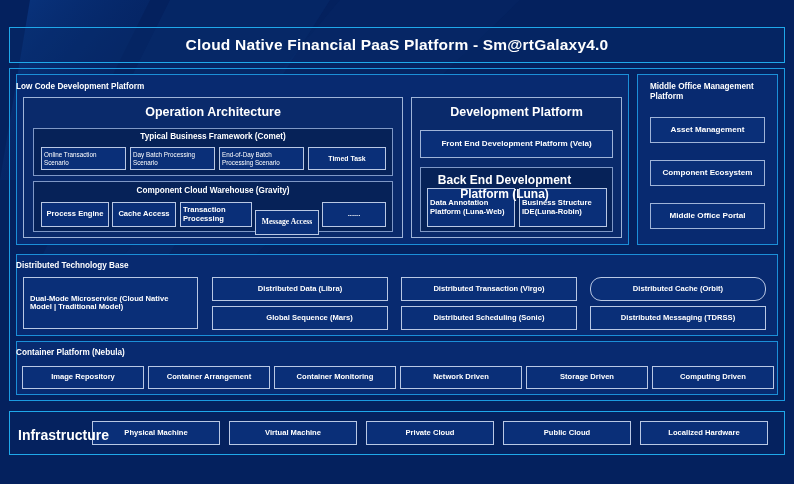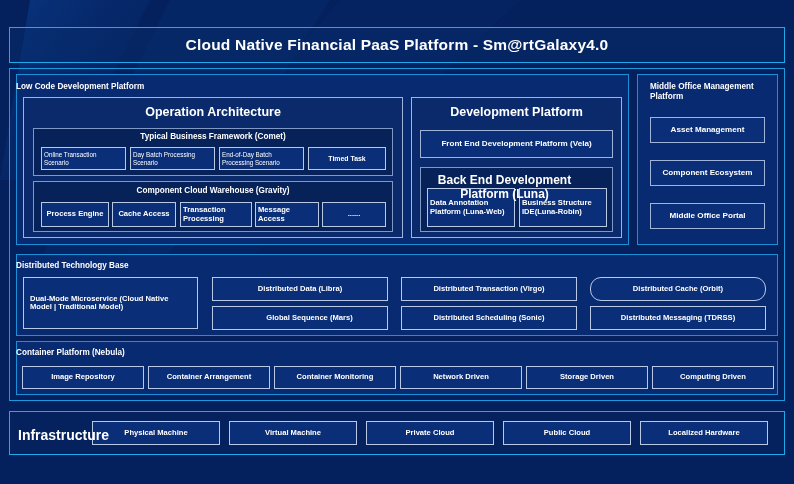--- a/index.html
+++ b/index.html
@@ -171,21 +171,21 @@
   <div class="chip t7 clip" style="left:41px; top:147px; width:85px; height:23px;">Online Transaction Scenario</div>
   <div class="chip t7 clip" style="left:130px; top:147px; width:85px; height:23px;">Day Batch Processing Scenario</div>
   <div class="chip t7 clip" style="left:219px; top:147px; width:85px; height:23px;">End-of-Day Batch Processing Scenario</div>
   <div class="chip t75 bold clip" style="left:308px; top:147px; width:78px; height:23px;">Timed Task</div>
 
   <div class="subpanel" style="left:33px; top:181px; width:360px; height:51px;"></div>
   <div class="hdr-mid" style="left:33px; top:186px; width:360px; font-size:8.2px;">Component Cloud Warehouse (Gravity)</div>
   <div class="chip t8 bold clip" style="left:41px; top:202px; width:68px; height:25px;">Process Engine</div>
   <div class="chip t8 bold clip" style="left:112px; top:202px; width:64px; height:25px;">Cache Access</div>
   <div class="chip t8 bold clip" style="left:180px; top:202px; width:72px; height:25px;">Transaction Processing</div>
-  <div class="chip t8 bold clip" style="left:255px; top:202px; width:64px; height:25px;">Message Access</div>
+  <div class="chip t8 bold clip" style="left:255px; top:210px; width:64px; height:25px;font-family:Liberation Serif, serif;">Message Access</div>
   <div class="chip t8 bold clip" style="left:322px; top:202px; width:64px; height:25px;">......</div>
 
   <div class="panel" style="left:411px; top:97px; width:211px; height:141px;"></div>
   <div class="hdr-big" style="left:411px; top:105px; width:211px;">Development Platform</div>
 
   <div class="chip t85 bold clip" style="left:420px; top:130px; width:193px; height:28px; border-color:#9fb4d8;">Front End Development Platform (Vela)</div>
 
   <div class="subpanel" style="left:420px; top:167px; width:193px; height:65px;"></div>
   <div class="hdr-mid" style="left:420px; top:173px; width:169px; font-size:12px;">Back End Development Platform (Luna)</div>
   <div class="chip t8 bold clip" style="left:427px; top:188px; width:88px; height:39px;">Data Annotation Platform (Luna-Web)</div>

